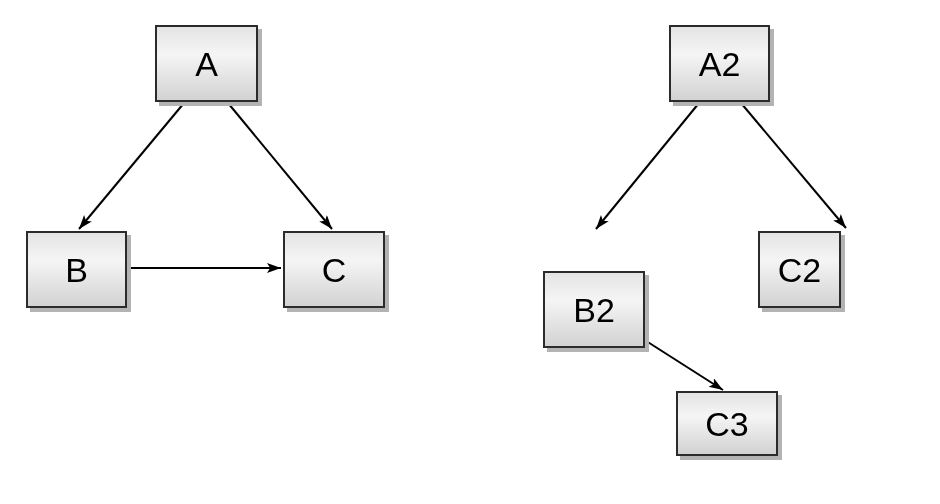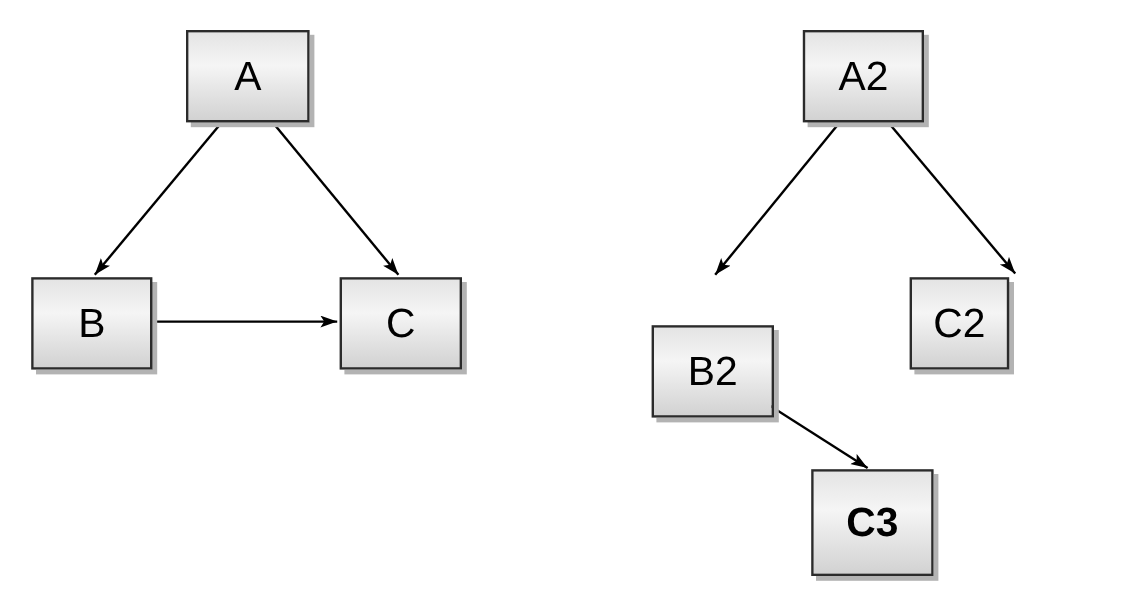--- a/index.html
+++ b/index.html
@@ -74,16 +74,16 @@
     </div>
     <div class="node" style="left: 669px; top: 25px; width: 101px; height: 77px;">
       <span class="node-label">A2</span>
     </div>
     <div class="node" style="left: 543px; top: 231px; width: 102px; height: 77px; margin-top: 40px;">
       <span class="node-label">B2</span>
     </div>
     <div class="node" style="left: 758px; top: 231px; width: 83px; height: 77px; text-align: right;">
       <span class="node-label">C2</span>
     </div>
-    <div class="node" style="left: 676px; top: 391px; width: 102px; height: 89px; font-weight: bold;">
+    <div class="node" style="left: 676px; top: 391px; width: 102px; height: 65px;">
       <span class="node-label">C3</span>
     </div>
   </div>
 
 </body></html>

